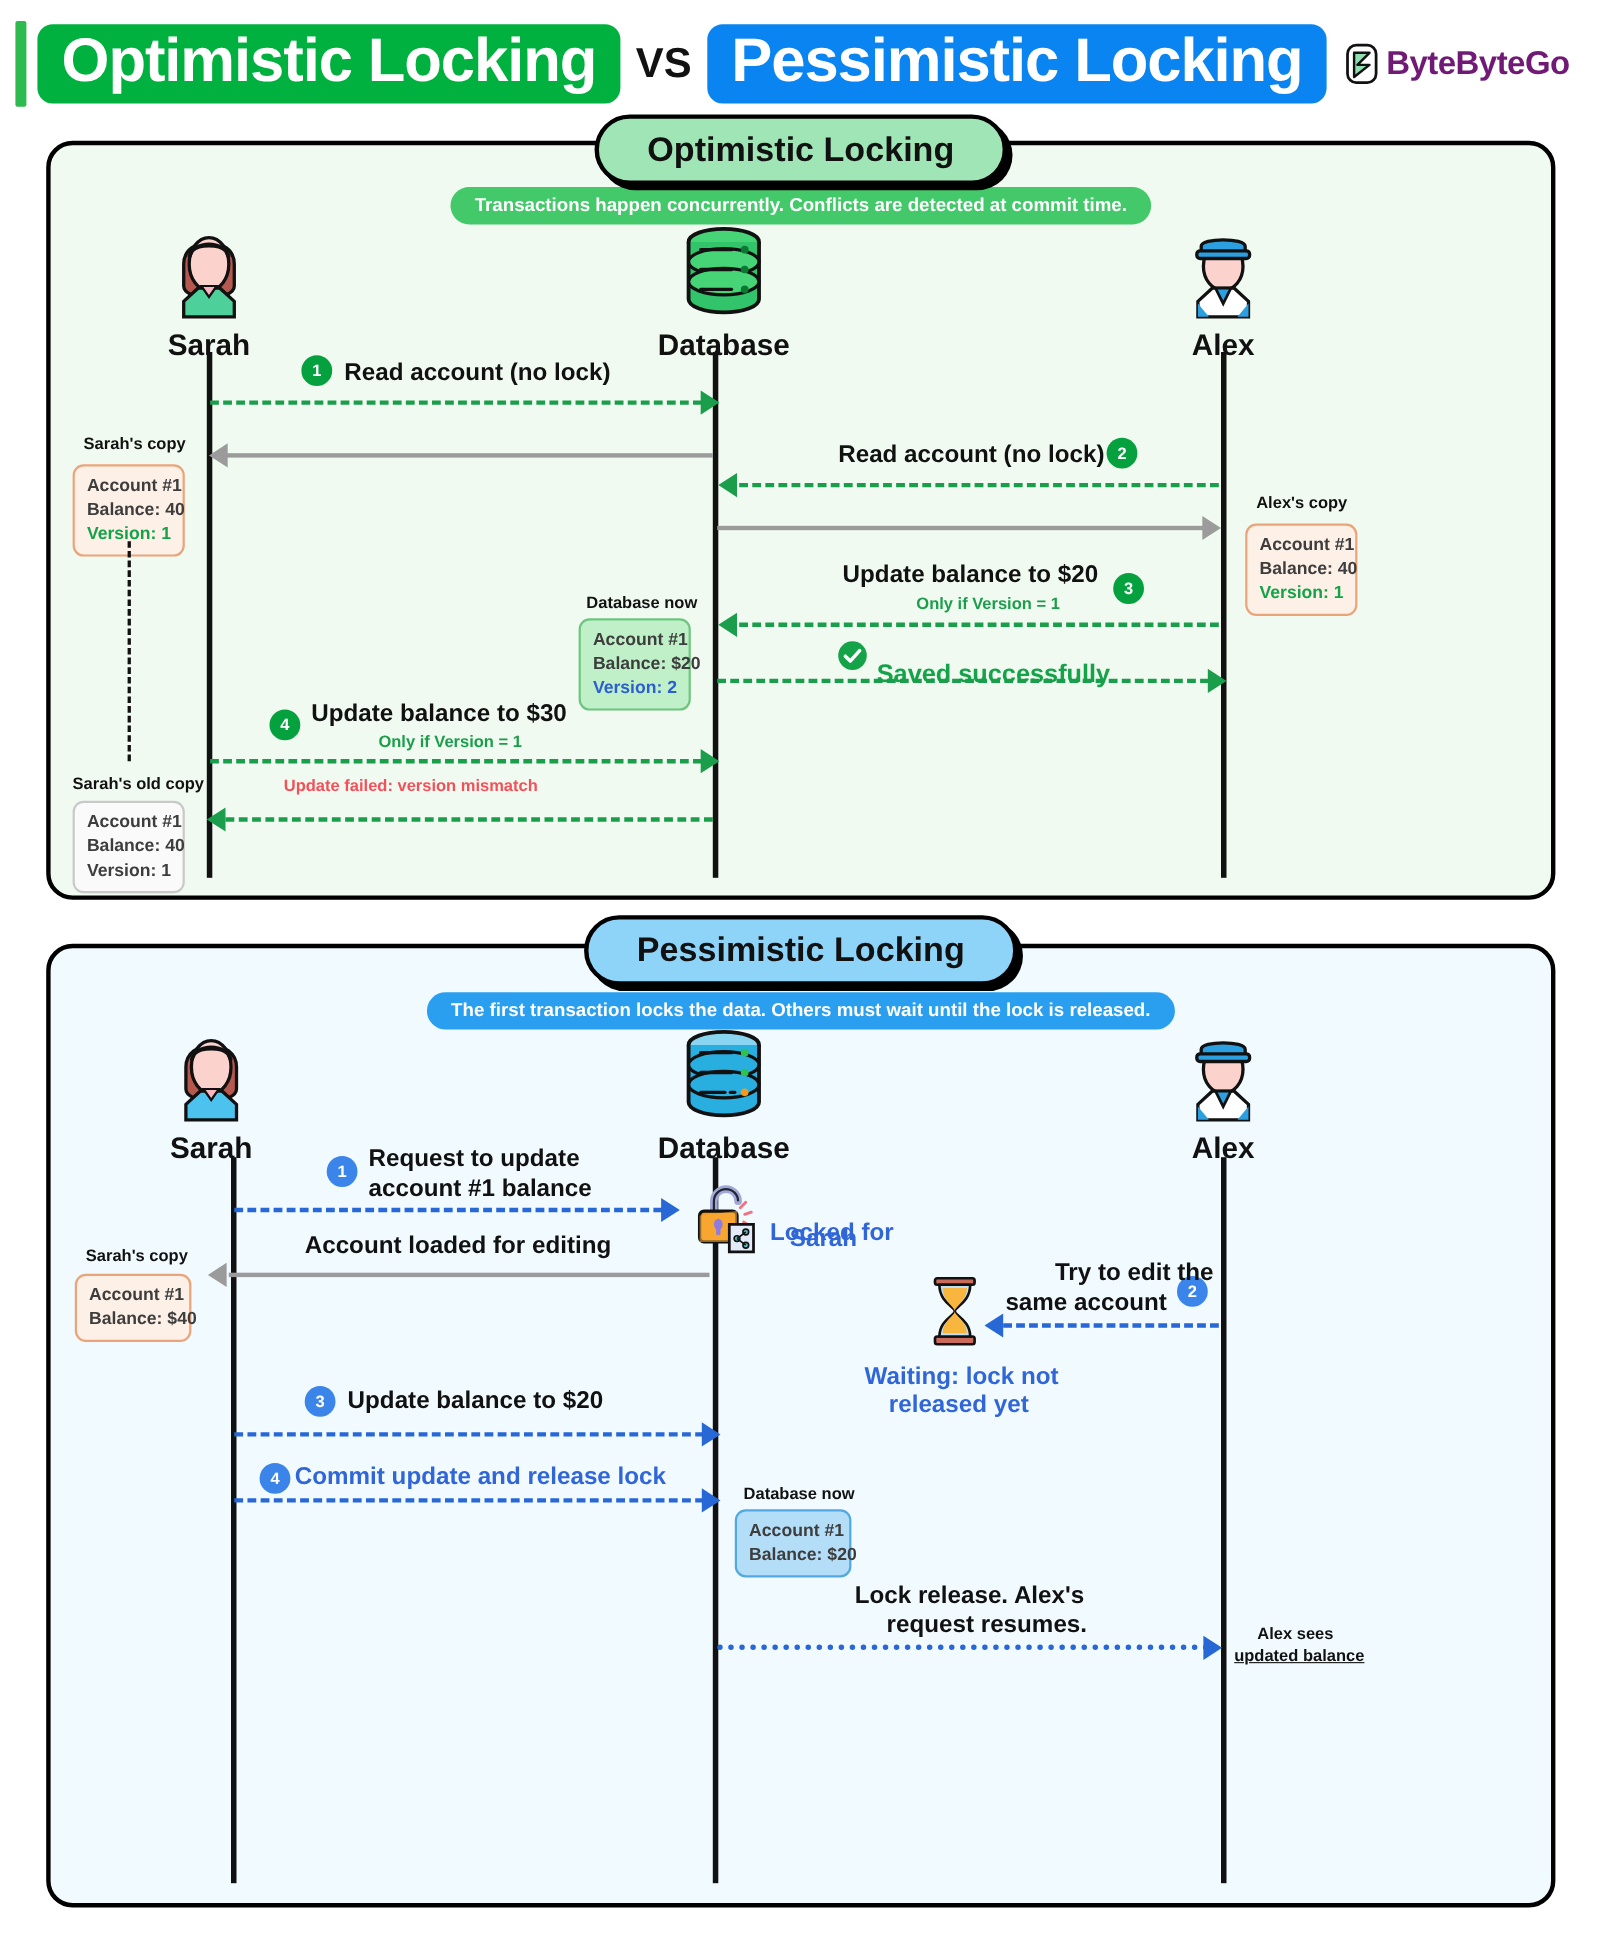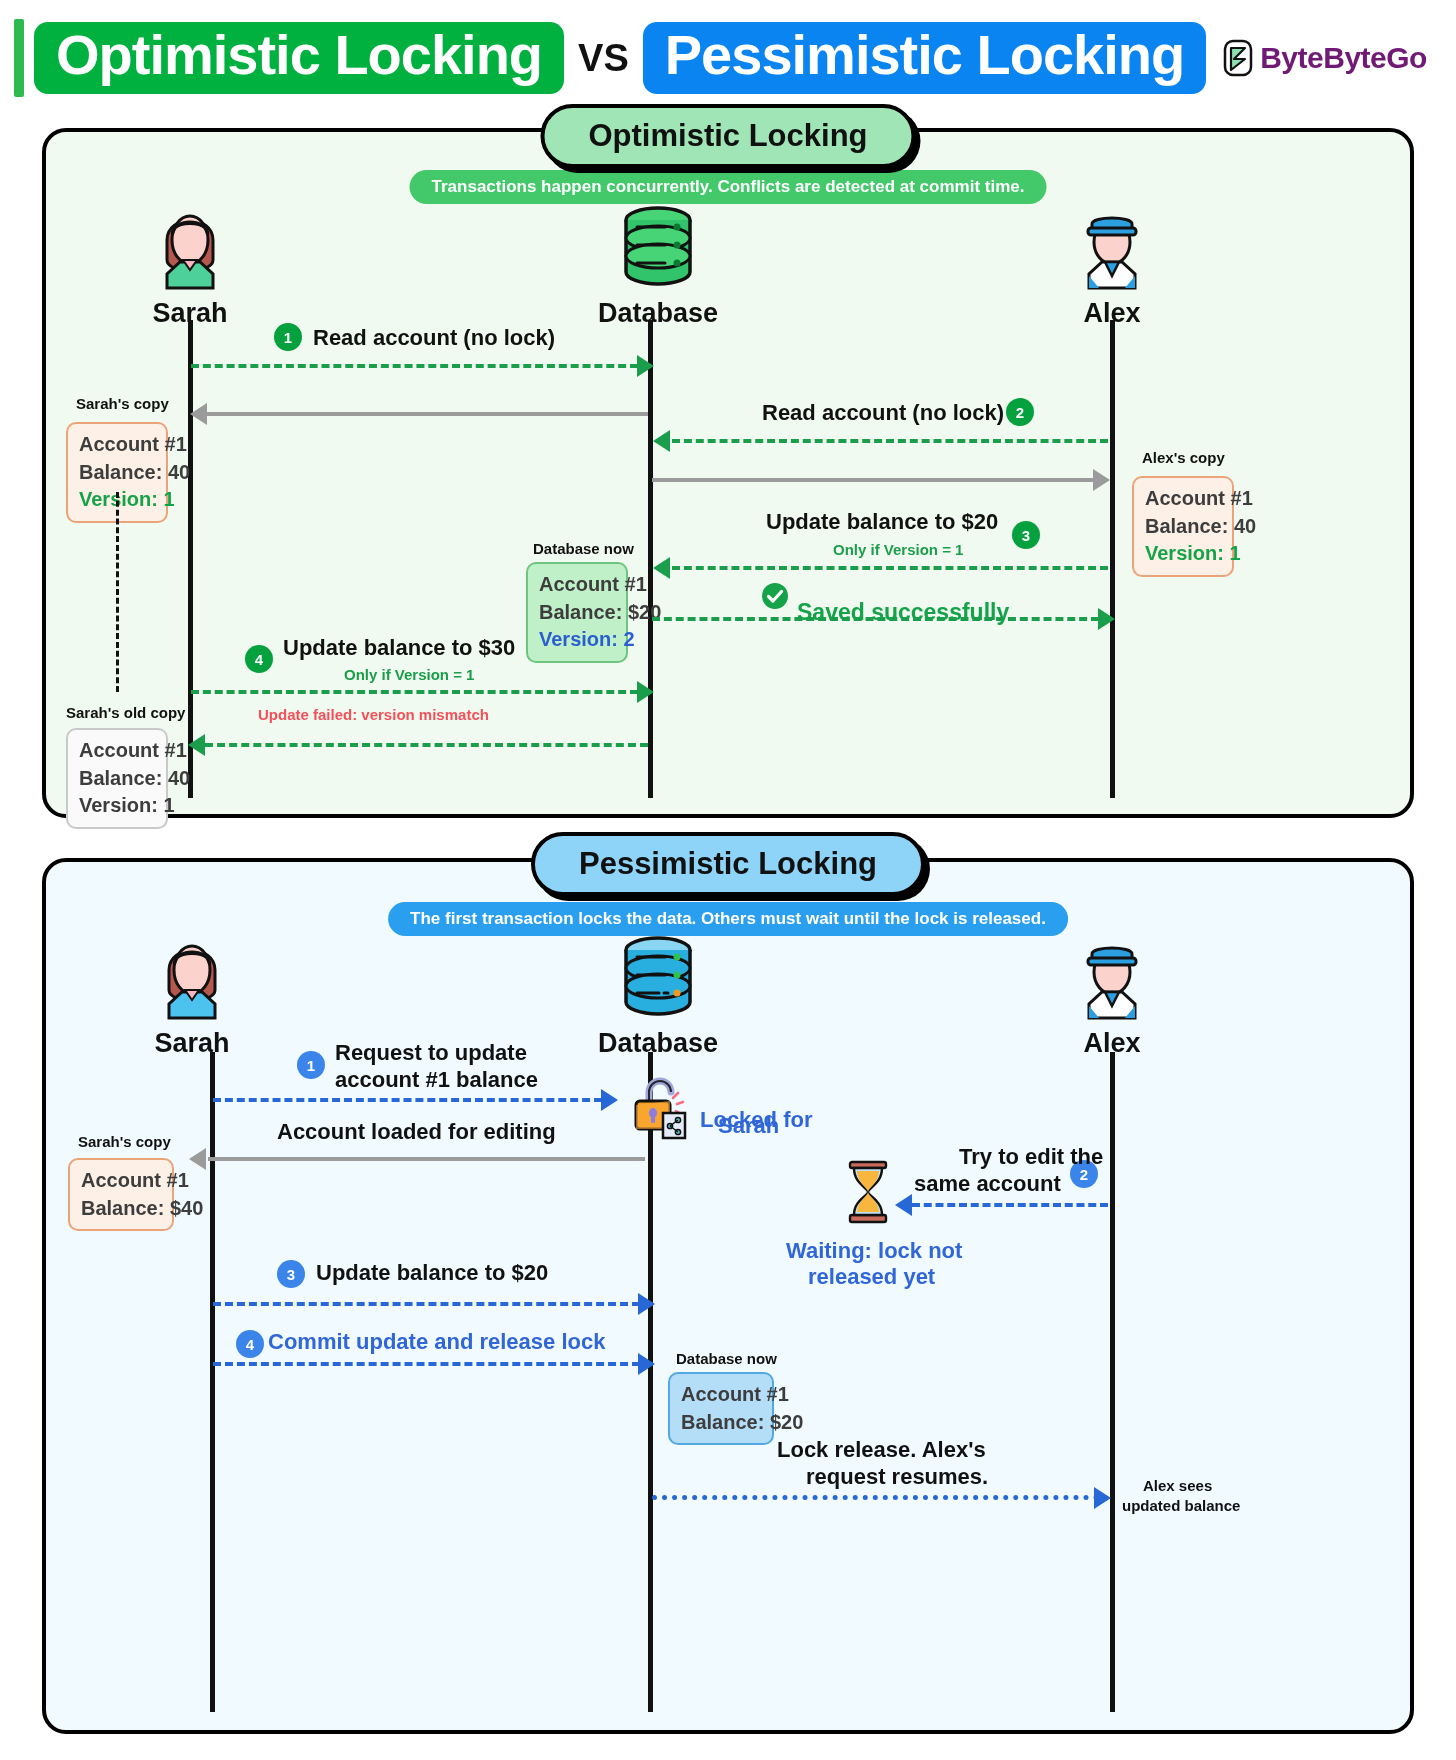--- a/index.html
+++ b/index.html
@@ -167,21 +167,21 @@
     color: #3166d8; white-space: nowrap; line-height: 1.2;
   }
 
   
   .boxlabel {
     position: absolute; font-size: 15px; font-weight: bold;
     color: #111; white-space: nowrap;
   }
   .databox {
     position: absolute; border-radius: 10px;
-    padding: 7px 11px; font-size: 20px; font-weight: bold;
+    padding: 7px 11px; font-size: 16px; font-weight: bold;
     line-height: 1.38; white-space: nowrap;
   }
   .databox div { color: #3d3d3d; }
   .box-peach { background: #fdf0e6; border: 2px solid #eba47a; }
   .box-mint  { background: #bff0c8; border: 2px solid #6dc57f; }
   .box-gray  { background: #fafafa; border: 2px solid #c9c9c9; }
   .box-blue  { background: #b4ddf7; border: 2px solid #52a9e2; }
   .v-green { color: #15a34a !important; }
   .v-navy  { color: #2b5fd0 !important; }
 
@@ -434,13 +434,13 @@
   <div>Account #1</div>
   <div>Balance: $20</div>
 </div>
 
 <div class="msg" style="left:777px; top:1437px;">Lock release. Alex's</div>
 <div class="msg" style="left:806px; top:1464px;">request resumes.</div>
 <div class="arrow arrow-dotted-blue" style="left:652px; top:1495px; width:447px;"></div>
 <div class="head head-right-blue" style="left:1094px; top:1487px;"></div>
 
 <div class="boxlabel" style="left:1143px; top:1477px;">Alex sees</div>
-<div class="boxlabel" style="left:1122px; top:1497px;">updated balance</div>
+<div class="boxlabel" style="left:1122px; top:1497px;text-decoration:underline;">updated balance</div>
 
 </body></html>

